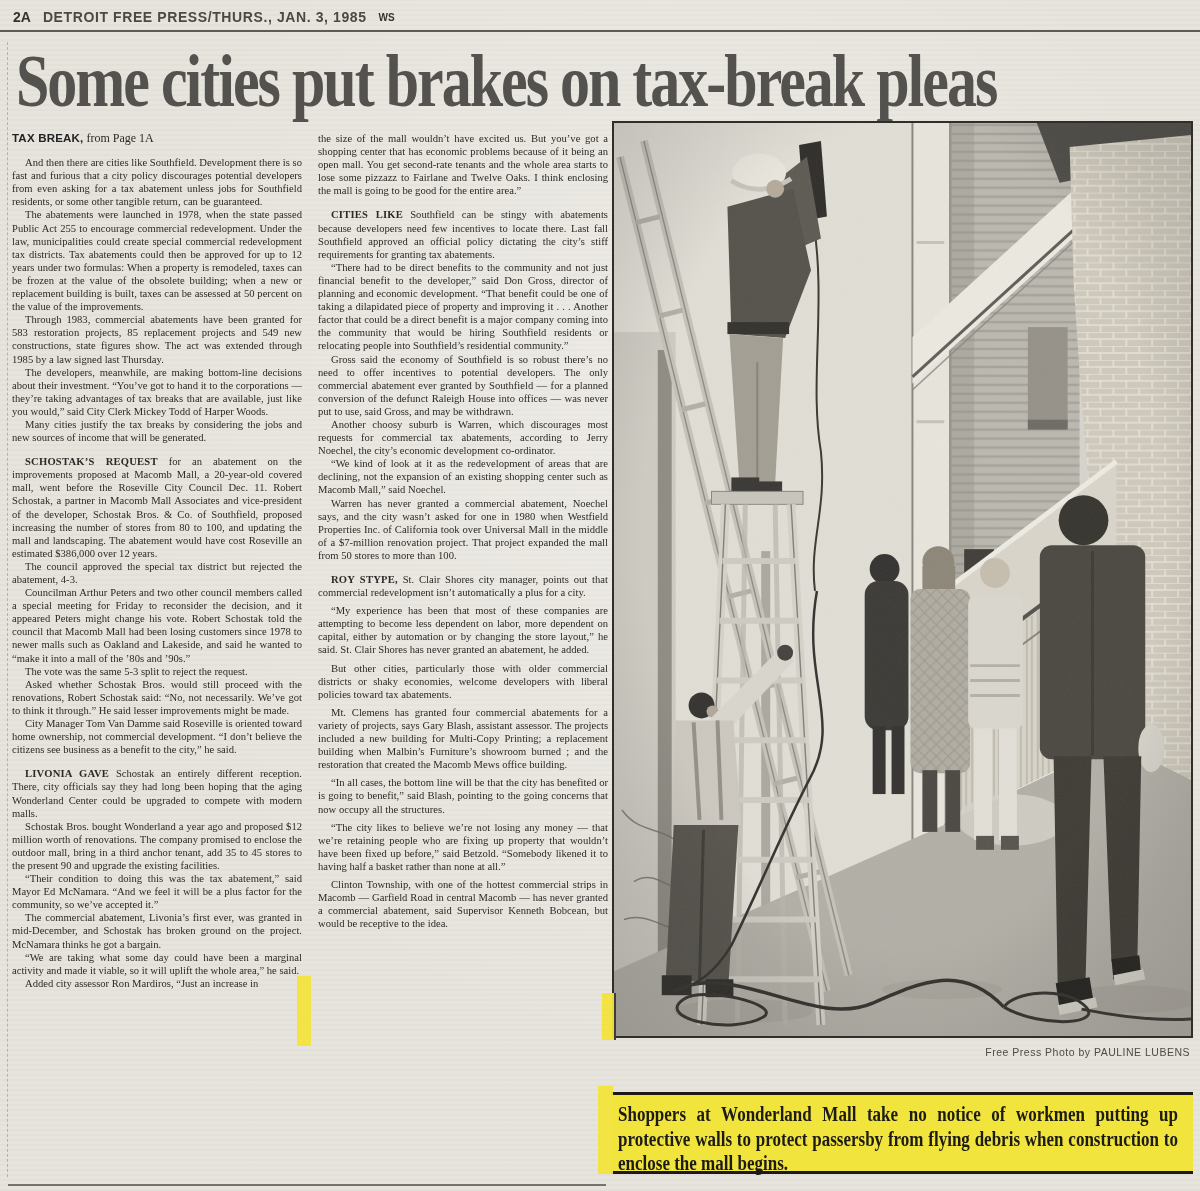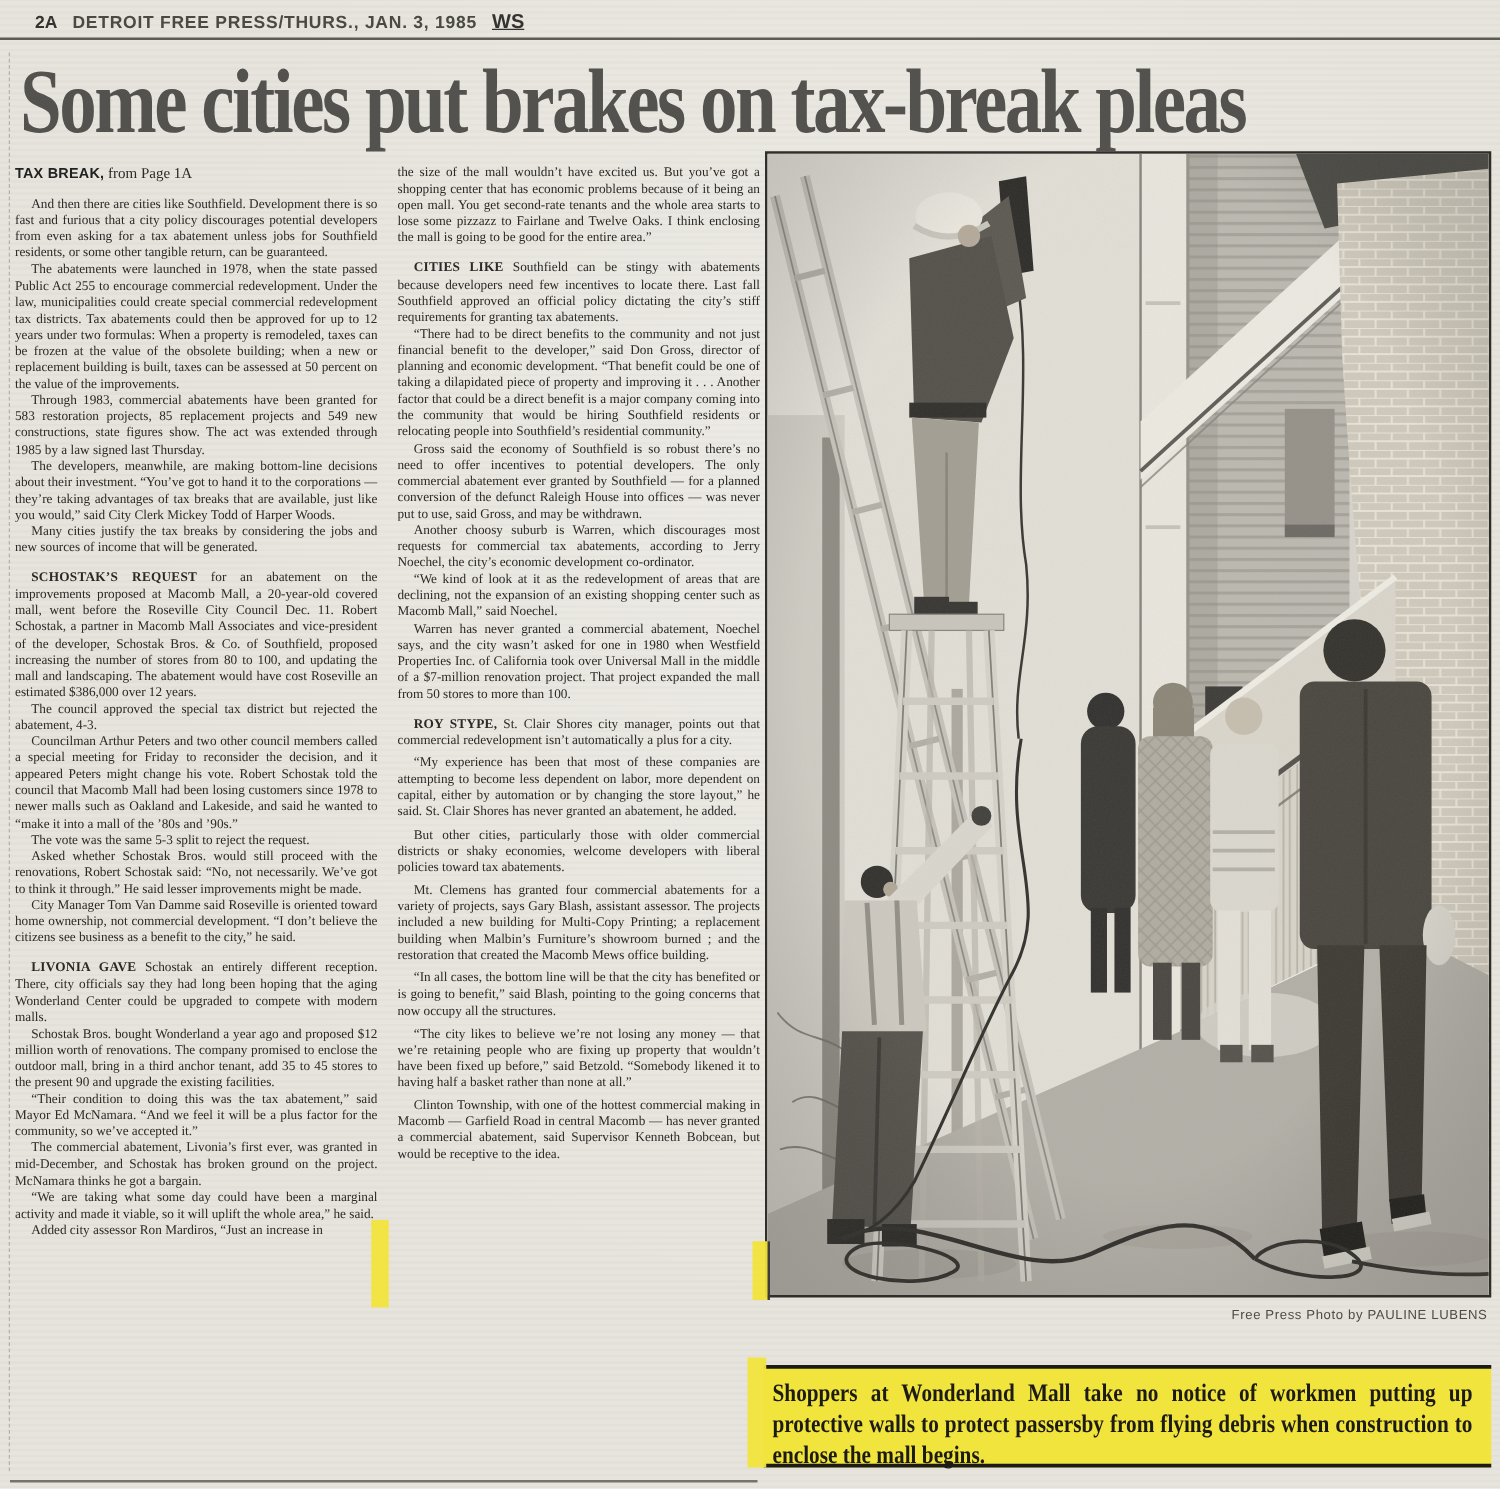--- a/index.html
+++ b/index.html
@@ -5,26 +5,26 @@
   html,body{margin:0;padding:0;}
   .page{
     position:relative; width:1200px; height:1191px; overflow:hidden;
     background:
       radial-gradient(ellipse at 55% 35%, rgba(255,255,255,.25), rgba(0,0,0,0) 60%),
       repeating-linear-gradient(0deg, rgba(120,115,105,.035) 0 2px, rgba(0,0,0,0) 2px 5px),
       #e7e4dd;
     font-family:"Liberation Serif", serif; color:#2b2a27;
   }
   .masthead{
-    position:absolute; left:28px; top:9px; display:flex; align-items:flex-start; gap:12px;
+    position:absolute; left:13px; top:9px; display:flex; align-items:center; gap:12px;
     font-family:"Liberation Sans", sans-serif; color:#3c3b37;
   }
   .masthead .pg{font-size:14px; font-weight:bold; color:#34332f;}
   .masthead .paper{font-size:14px; font-weight:bold; letter-spacing:.6px; color:#4a4944;}
-  .masthead .ed{font-size:16px; font-weight:bold; color:#34332f;text-decoration:underline;}
+  .masthead .ed{font-size:10px; font-weight:bold; color:#34332f;}
   .mast-rule{position:absolute; left:0; top:30px; width:1200px; height:2px; background:#3a3934; opacity:.8;}
   .headline{
     position:absolute; left:16px; top:40px; width:1175px; margin:0;
     font-size:60px; font-weight:bold; letter-spacing:-2px; color:#53524f;
     transform:scaleY(1.22); transform-origin:top left; white-space:nowrap;
   }
   .crop-dash{position:absolute; left:7px; top:42px; height:1135px; width:0; border-left:1px dashed #a39f95; opacity:.7;}
   .col{
     position:absolute; top:132px; width:290px; height:1058px; overflow:hidden;
     font-size:10.6px; line-height:13.1px; text-align:justify; text-justify:inter-word;
@@ -106,21 +106,21 @@
       <p class="para">Gross said the economy of Southfield is so robust there’s no need to offer incentives to potential developers. The only commercial abatement ever granted by Southfield — for a planned conversion of the defunct Raleigh House into offices — was never put to use, said Gross, and may be withdrawn.</p>
       <p class="para">Another choosy suburb is Warren, which discourages most requests for commercial tax abatements, according to Jerry Noechel, the city’s economic development co-ordinator.</p>
       <p class="para">“We kind of look at it as the redevelopment of areas that are declining, not the expansion of an existing shopping center such as Macomb Mall,” said Noechel.</p>
       <p class="para">Warren has never granted a commercial abatement, Noechel says, and the city wasn’t asked for one in 1980 when Westfield Properties Inc. of California took over Universal Mall in the middle of a $7-million renovation project. That project expanded the mall from 50 stores to more than 100.</p>
       <p class="para gap"><strong>ROY STYPE,</strong> St. Clair Shores city manager, points out that commercial redevelopment isn’t automatically a plus for a city.</p>
       <p class="para sgap">“My experience has been that most of these companies are attempting to become less dependent on labor, more dependent on capital, either by automation or by changing the store layout,” he said. St. Clair Shores has never granted an abatement, he added.</p>
       <p class="para sgap">But other cities, particularly those with older commercial districts or shaky economies, welcome developers with liberal policies toward tax abatements.</p>
       <p class="para sgap">Mt. Clemens has granted four commercial abatements for a variety of projects, says Gary Blash, assistant assessor. The projects included a new building for Multi-Copy Printing; a replacement building when Malbin’s Furniture’s showroom burned ; and the restoration that created the Macomb Mews office building.</p>
       <p class="para sgap">“In all cases, the bottom line will be that the city has benefited or is going to benefit,” said Blash, pointing to the going concerns that now occupy all the structures.</p>
       <p class="para sgap">“The city likes to believe we’re not losing any money — that we’re retaining people who are fixing up property that wouldn’t have been fixed up before,” said Betzold. “Somebody likened it to having half a basket rather than none at all.”</p>
-      <p class="para sgap">Clinton Township, with one of the hottest commercial making in Macomb — Garfield Road in central Macomb — has never granted a commercial abatement, said Supervisor Kenneth Bobcean, but would be receptive to the idea.</p>
+      <p class="para sgap">Clinton Township, with one of the hottest commercial strips in Macomb — Garfield Road in central Macomb — has never granted a commercial abatement, said Supervisor Kenneth Bobcean, but would be receptive to the idea.</p>
     </div>
 
   <div class="photo-frame">
     <svg viewBox="0 0 580 917" preserveAspectRatio="none">
       <defs>
         <pattern id="brick" width="26" height="14" patternUnits="userSpaceOnUse">
           <rect width="26" height="14" fill="#d0cabd"></rect>
           <path d="M0 0 H26 M0 7 H26 M8 0 V7 M21 7 V14" stroke="#e8e4d9" stroke-width="1.6" fill="none"></path>
         </pattern>
         <pattern id="slats" width="10" height="9" patternUnits="userSpaceOnUse">

